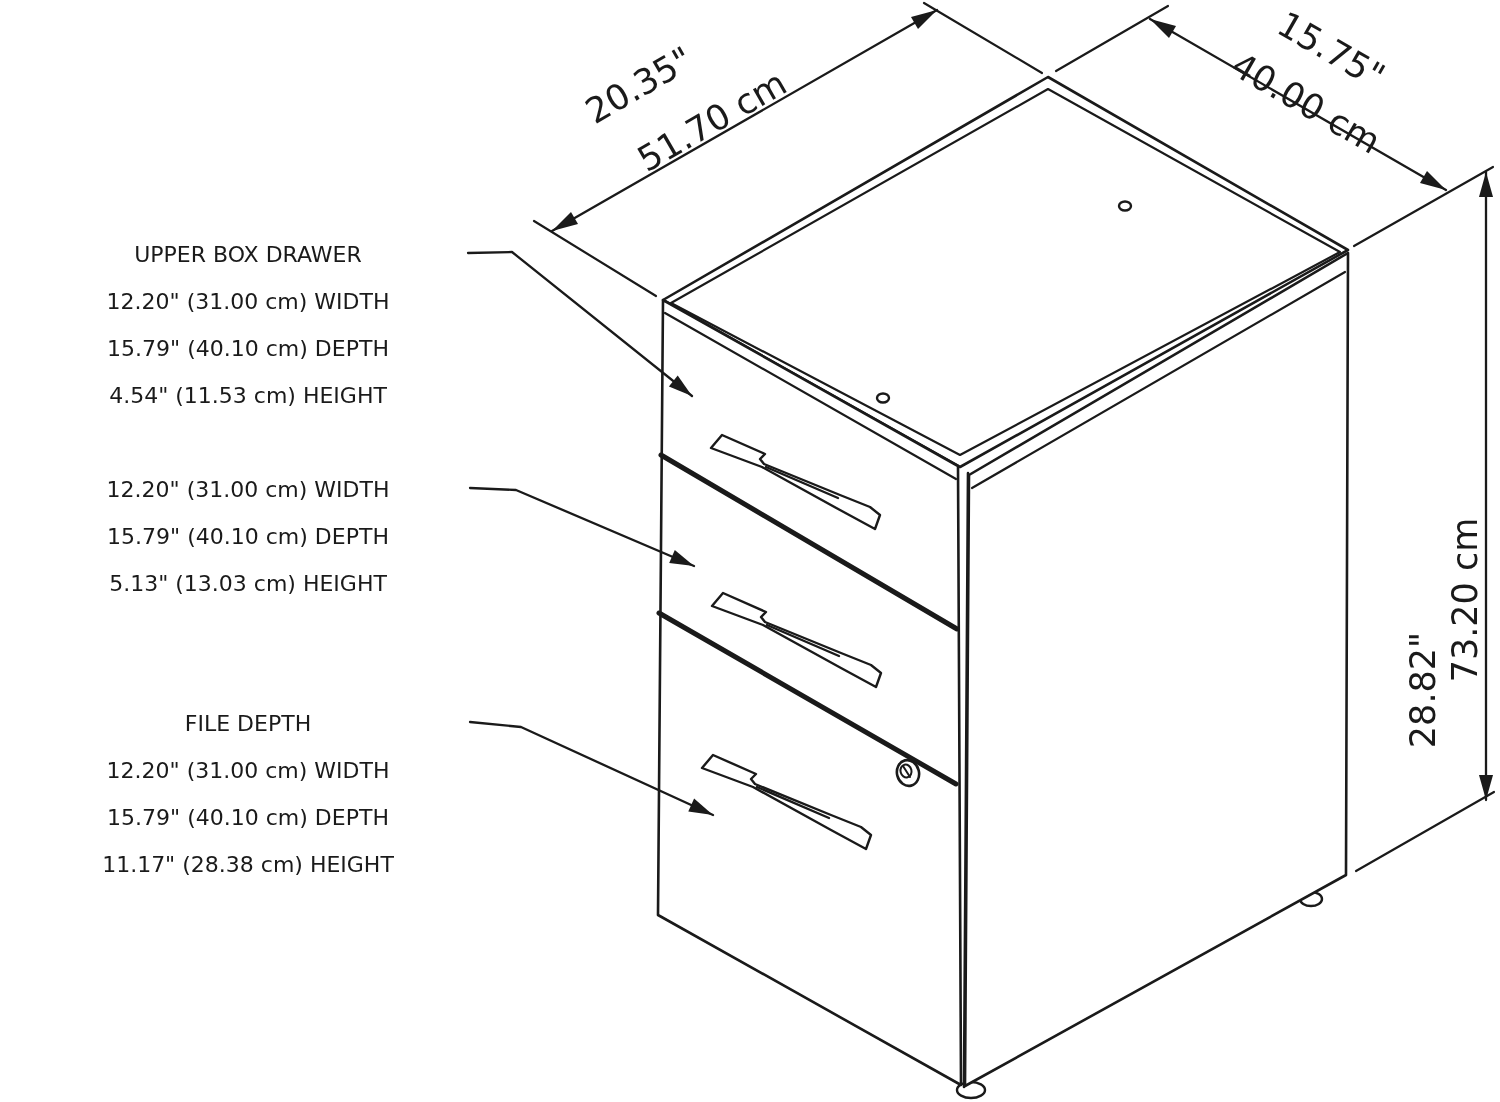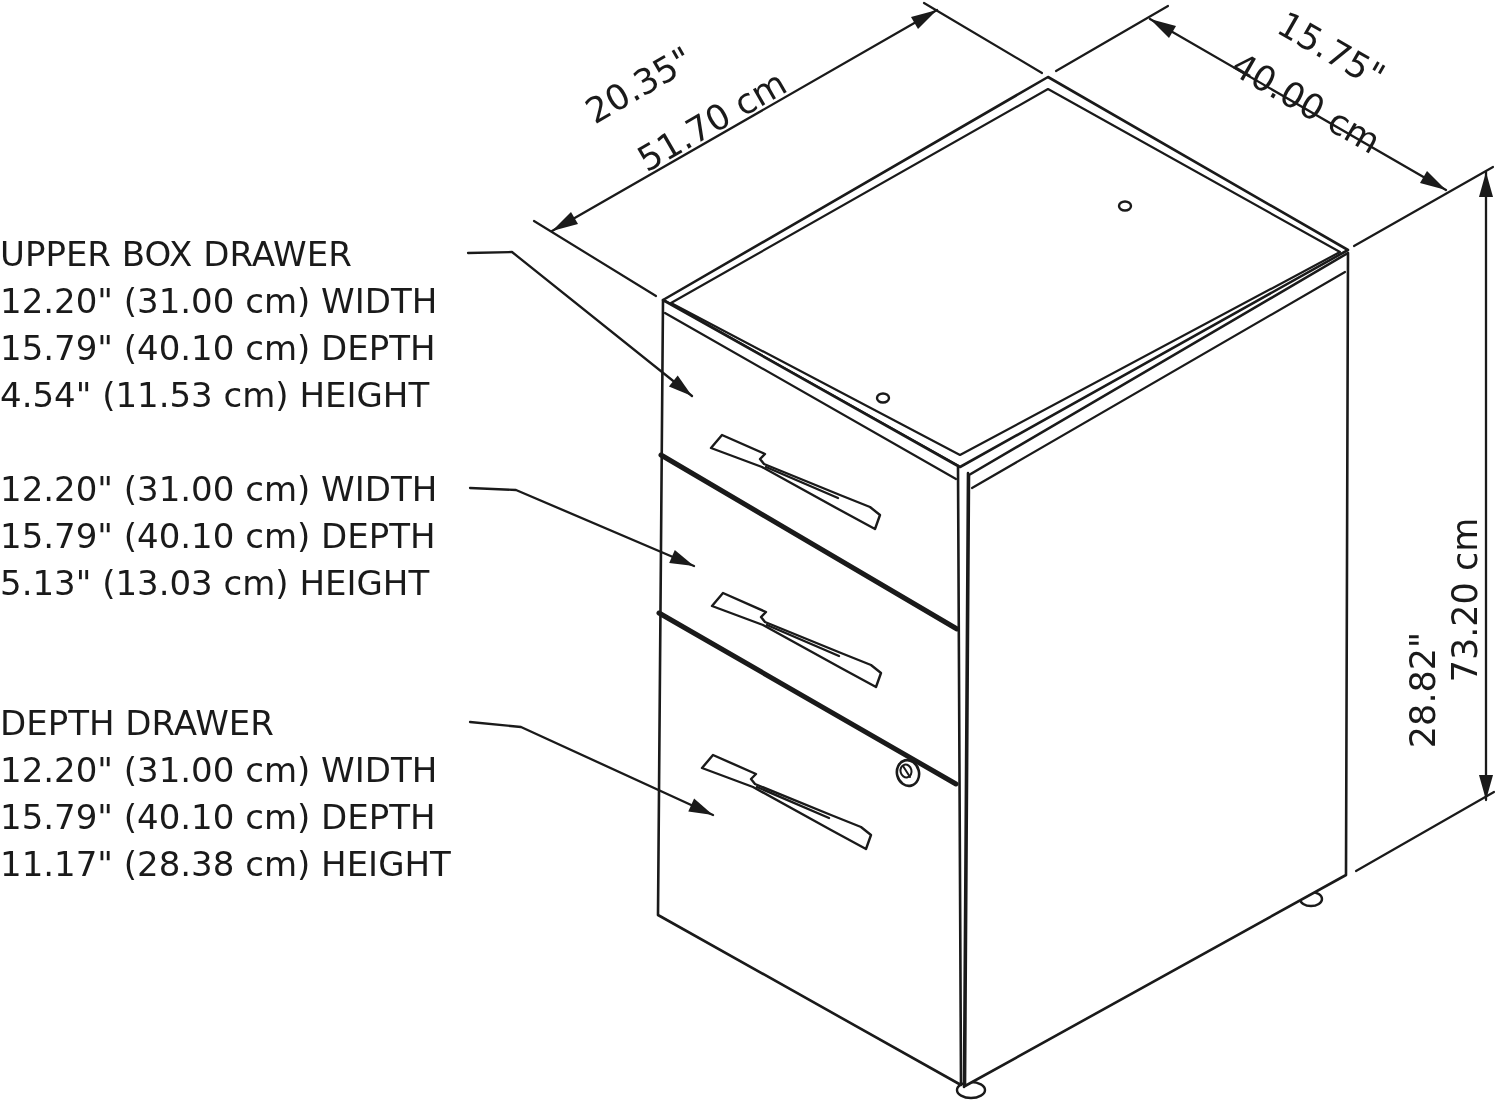--- a/index.html
+++ b/index.html
@@ -6,24 +6,24 @@
   #stage{
     position:relative;
     width:1500px;height:1102px;
     background:#ffffff;
     font-family:"DejaVu Sans","Liberation Sans",sans-serif;
     color:#1a1a1a;
     overflow:hidden;
   }
   .spec-block{
     position:absolute;
-    left:0;
+    left:16px;
     width:464px;
-    text-align:left;
-    font-size:34px;
+    text-align:center;
+    font-size:22px;
     line-height:47px;
     letter-spacing:0px;
     color:#1a1a1a;
     white-space:nowrap;
   }
   .spec-block div{white-space:nowrap;}
   #drawing{position:absolute;left:0;top:0;}
   svg text{
     font-family:"DejaVu Sans","Liberation Sans",sans-serif;
     font-size:35px;
@@ -129,19 +129,19 @@
     <div>4.54" (11.53 cm) HEIGHT</div>
   </div>
 
   <div class="spec-block" style="top:466px">
     <div>12.20" (31.00 cm) WIDTH</div>
     <div>15.79" (40.10 cm) DEPTH</div>
     <div>5.13" (13.03 cm) HEIGHT</div>
   </div>
 
   <div class="spec-block" style="top:700px">
-    <div>DEPTH DRAWER</div>
+    <div>FILE DEPTH</div>
     <div>12.20" (31.00 cm) WIDTH</div>
     <div>15.79" (40.10 cm) DEPTH</div>
     <div>11.17" (28.38 cm) HEIGHT</div>
   </div>
 
 </div>
 
 </body></html>

